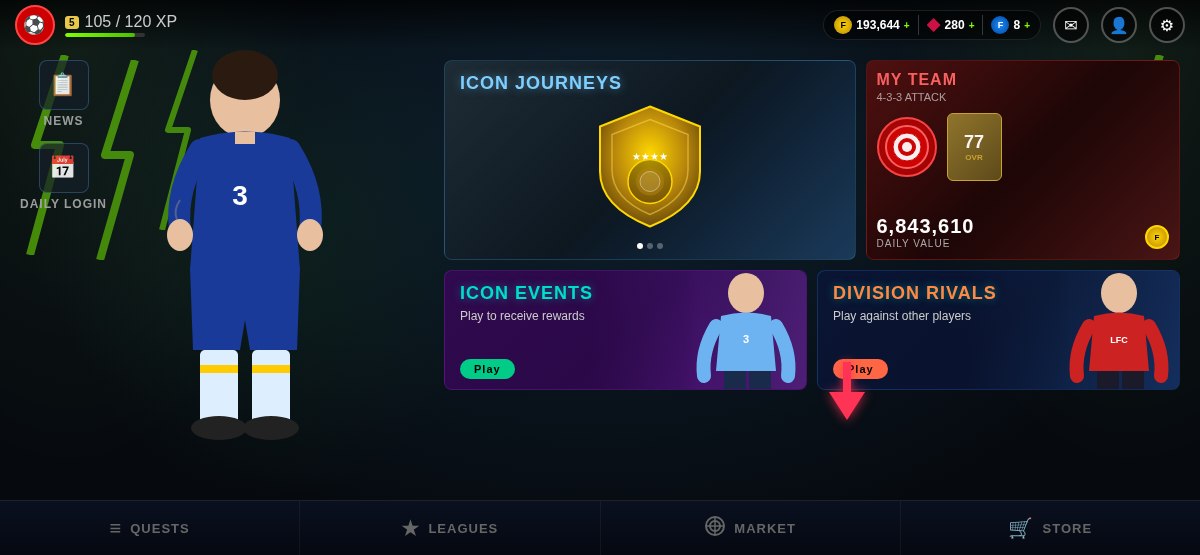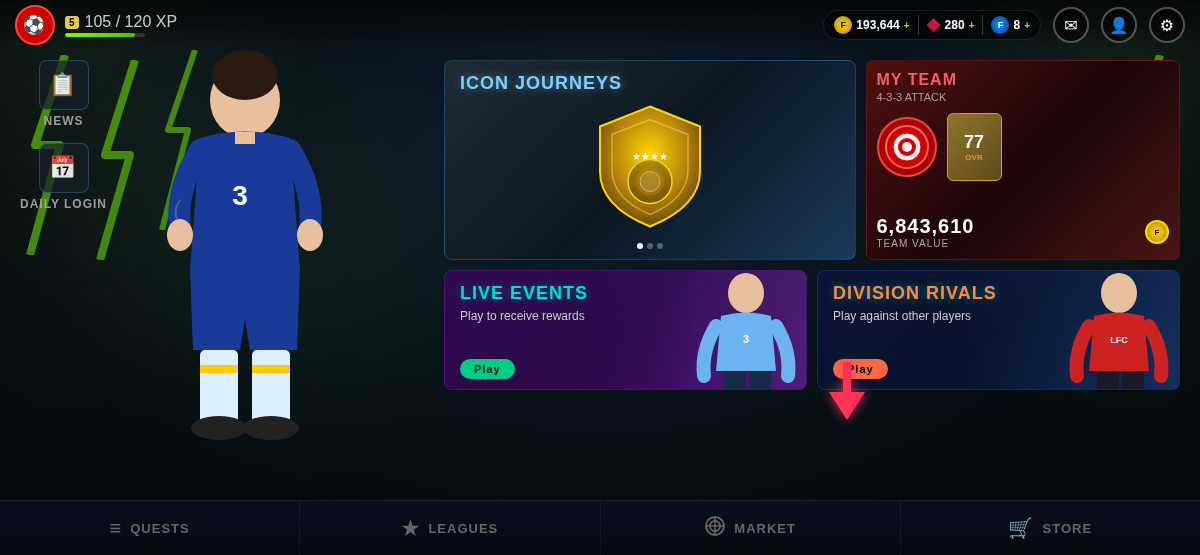--- a/index.html
+++ b/index.html
@@ -381,21 +381,21 @@
 
     .team-value-section {
       position: absolute;
       bottom: 10px;
       left: 10px;
       right: 10px;
     }
 
     .team-value-row {
       display: flex;
-      align-items: center;
+      align-items: flex-end;
       justify-content: space-between;
     }
 
     .team-value-number {
       font-size: 20px;
       font-weight: bold;
       color: #fff;
       letter-spacing: 1px;
     }
 
@@ -758,33 +758,33 @@
         </div>
         <div class="player-card-mini">
           <div class="player-card-rating">77</div>
           <div style="font-size:8px;color:#c8a832;font-weight:bold">OVR</div>
         </div>
       </div>
       <div class="team-value-section">
         <div class="team-value-row">
           <div>
             <div class="team-value-number">6,843,610</div>
-            <div class="team-value-label">TEAM VALUE</div>
+            <div class="team-value-label">DAILY VALUE</div>
           </div>
           <div class="fifa-coin-small">F</div>
         </div>
       </div>
     </div>
 
   </div>
 
   <div class="bottom-row">
 
     <div class="live-events-card">
-      <span class="card-overlay-title">LIVE EVENTS</span>
+      <span class="card-overlay-title">ICON EVENTS</span>
       <span class="card-overlay-subtitle">Play to receive rewards</span>
       <div class="card-play-btn">Play</div>
 
       <div style="position:absolute;right:0;top:0;bottom:0;width:130px;overflow:hidden;z-index:1;">
         <svg width="130" height="120" viewBox="0 0 130 120">
 
           <ellipse cx="70" cy="22" rx="18" ry="20" fill="#e8c0a0"></ellipse>
           <path d="M45 45 Q70 38 95 45 L100 100 L40 100 Z" fill="#6db3f2"></path>
           <path d="M40 55 Q25 80 28 105" stroke="#6db3f2" stroke-width="14" fill="none" stroke-linecap="round"></path>
           <path d="M100 55 Q115 80 112 105" stroke="#6db3f2" stroke-width="14" fill="none" stroke-linecap="round"></path>

